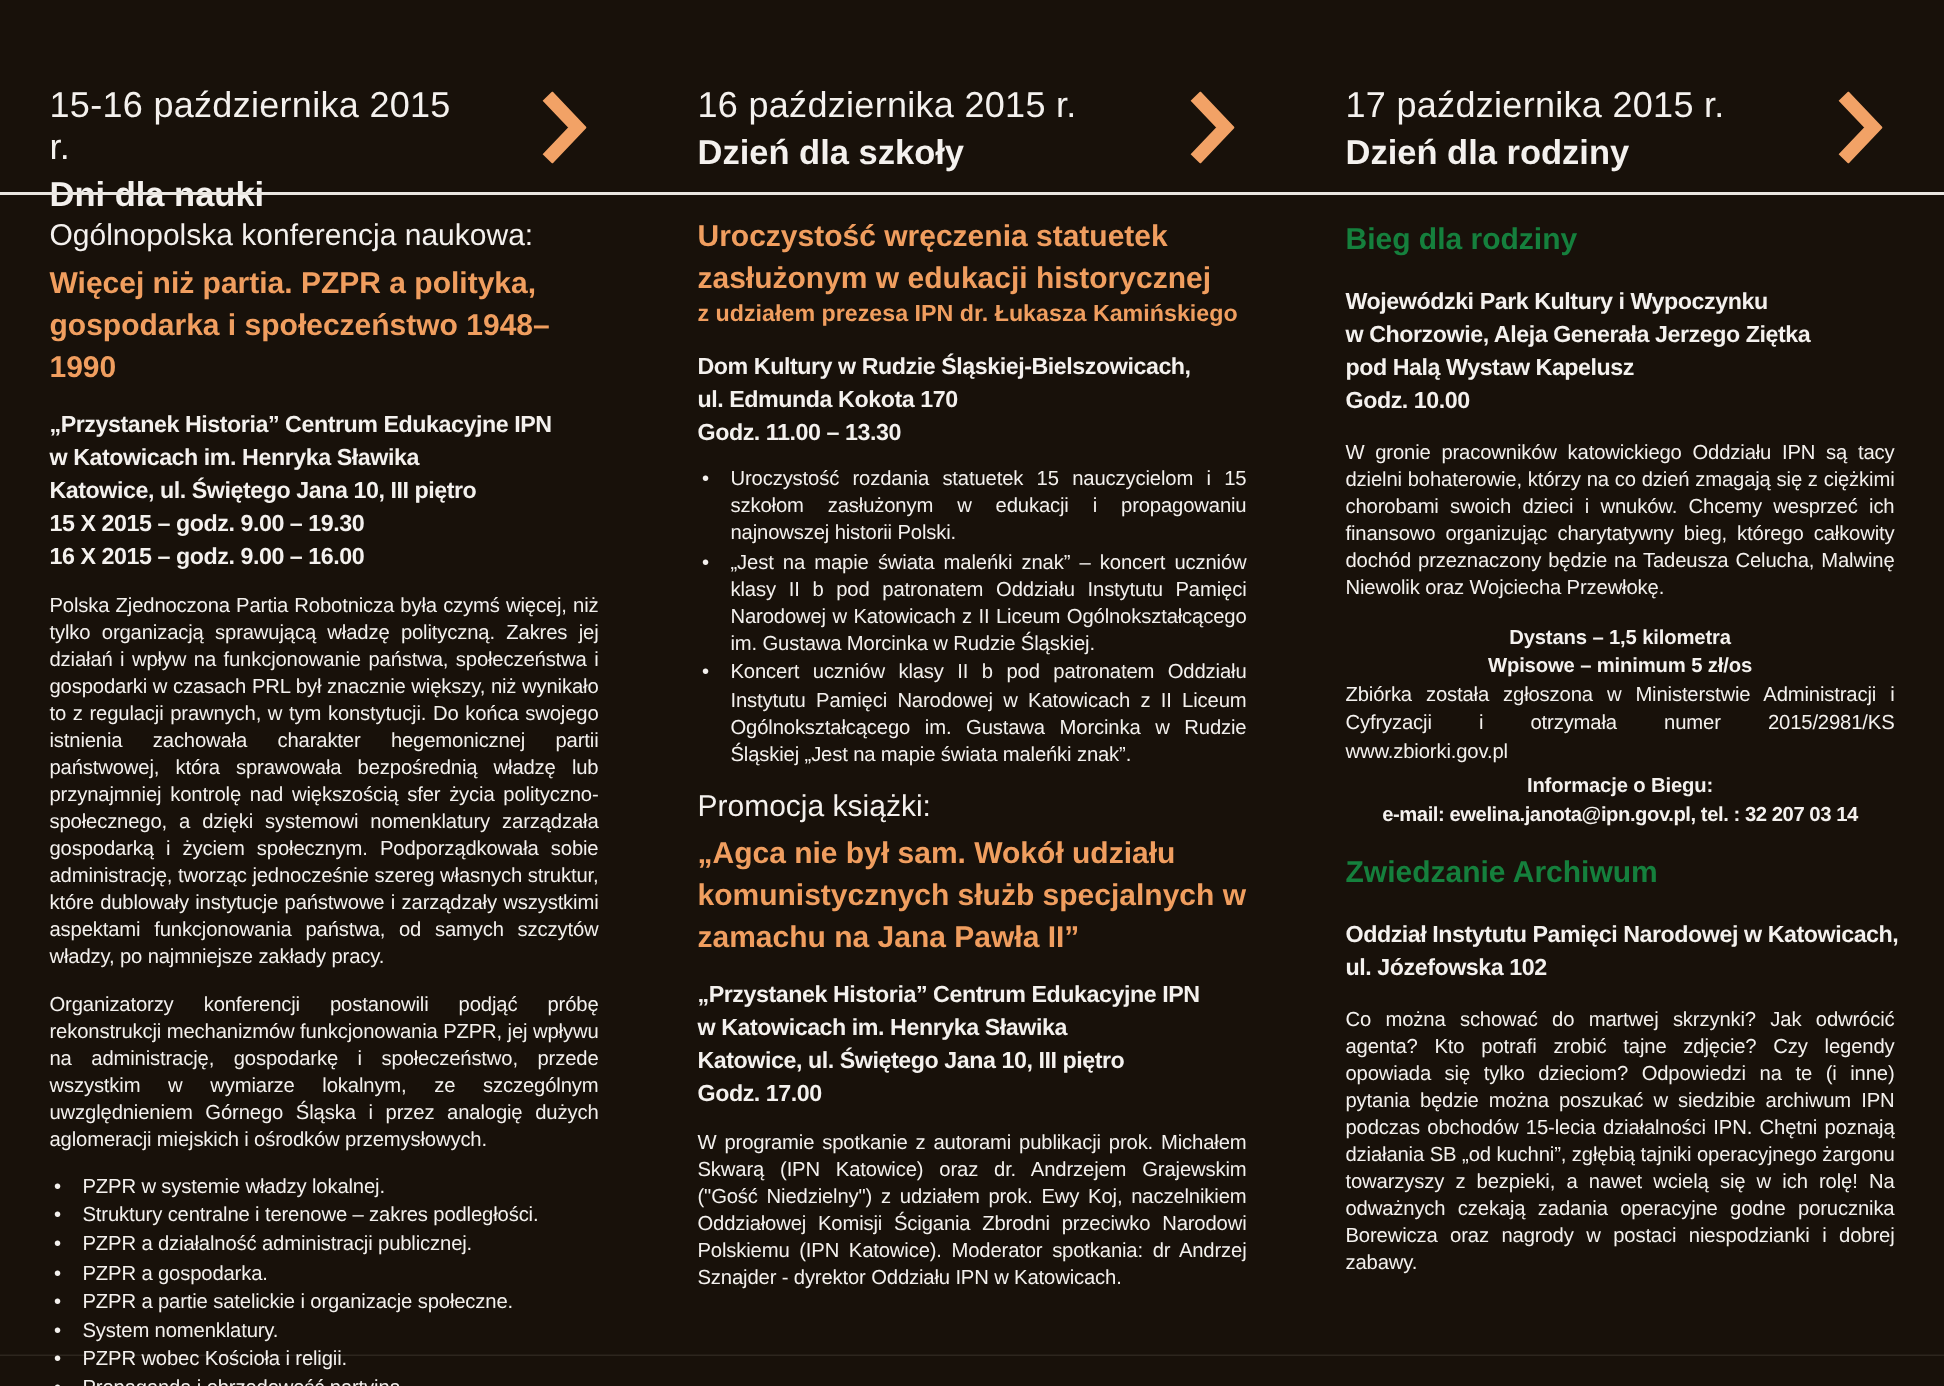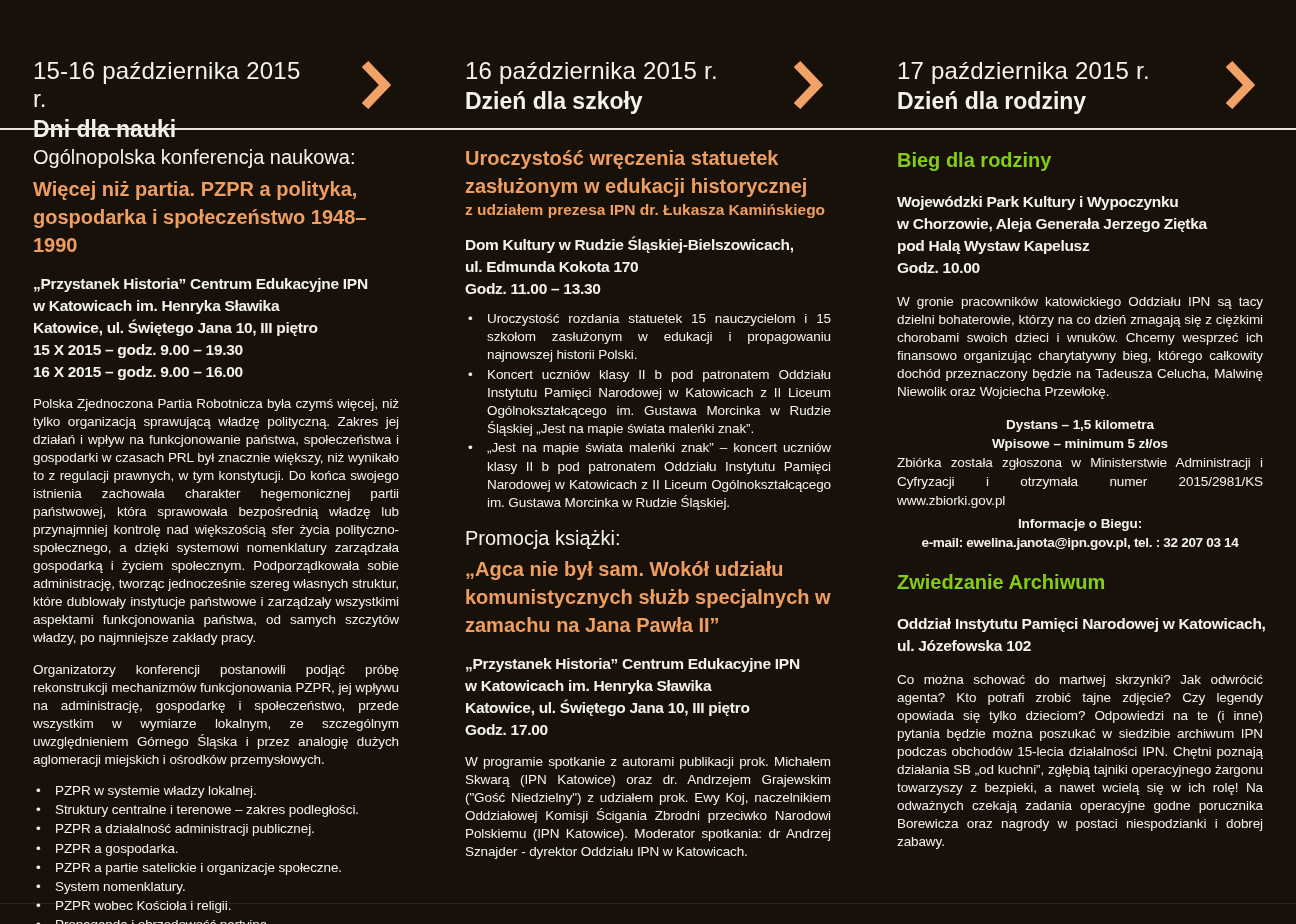--- a/index.html
+++ b/index.html
@@ -26,21 +26,21 @@
   .head-date{font-size:24px;line-height:28px;letter-spacing:.2px;font-weight:normal;}
   .head-day{font-size:23px;line-height:28px;font-weight:bold;margin-top:2px;}
   .chevron{flex:0 0 auto;margin:4px 8px 0 0;}
   .chevron svg{display:block;}
   
   .rule-top{position:absolute;left:0;top:128px;width:1296px;height:2px;background:#e9e6e1;}
   .rule-bottom{position:absolute;left:0;top:903px;width:1296px;height:1px;background:#2d261e;}
   .event-label{font-size:20px;line-height:25px;margin-top:17px;}
   .event-title{font-size:20px;line-height:28px;font-weight:bold;color:#f09e5f;margin-top:5px;}
   .event-subtitle{font-size:15.5px;line-height:20px;font-weight:bold;color:#f09e5f;margin-top:0;}
-  .section-title{font-size:20px;line-height:25px;font-weight:bold;color:#84cc16;}
+  .section-title{font-size:20px;line-height:25px;font-weight:bold;color:#15803d;}
   .venue{margin-top:14px;}
   .venue-line{font-size:15.5px;line-height:22px;font-weight:bold;letter-spacing:-.3px;white-space:nowrap;}
   .body{
     font-size:13.5px;line-height:18px;letter-spacing:-.1px;
     text-align:justify;margin-top:12px;
   }
   .body + .body{margin-top:0;}
   .blist{list-style:none;margin:10px 0 0 0;padding:0;}
   .blist li{
     position:relative;padding-left:22px;
@@ -119,22 +119,22 @@
     <div class="event-subtitle">z udziałem prezesa IPN dr. Łukasza Kamińskiego</div>
 
     <div class="venue">
       <div class="venue-line">Dom Kultury w Rudzie Śląskiej-Bielszowicach,</div>
       <div class="venue-line">ul. Edmunda Kokota 170</div>
       <div class="venue-line">Godz. 11.00 – 13.30</div>
     </div>
 
     <ul class="blist justify">
       <li>Uroczystość rozdania statuetek 15 nauczycielom i 15 szkołom zasłużonym w edukacji i propagowaniu najnowszej historii Polski.</li>
+      <li>„Jest na mapie świata maleńki znak” – koncert uczniów klasy II b pod patronatem Oddziału Instytutu Pamięci Narodowej w Katowicach z II Liceum Ogólnokształcącego im. Gustawa Morcinka w Rudzie Śląskiej.</li>
       <li>Koncert uczniów klasy II b pod patronatem Oddziału Instytutu Pamięci Narodowej w Katowicach z II Liceum Ogólnokształcącego im. Gustawa Morcinka w Rudzie Śląskiej „Jest na mapie świata maleńki znak”.</li>
-      <li>„Jest na mapie świata maleńki znak” – koncert uczniów klasy II b pod patronatem Oddziału Instytutu Pamięci Narodowej w Katowicach z II Liceum Ogólnokształcącego im. Gustawa Morcinka w Rudzie Śląskiej.</li>
     </ul>
 
     <div class="event-label mt14">Promocja książki:</div>
     <div class="event-title" style="margin-top:4px;">„Agca nie był sam. Wokół udziału komunistycznych służb specjalnych w zamachu na Jana Pawła II”</div>
 
     <div class="venue">
       <div class="venue-line">„Przystanek Historia” Centrum Edukacyjne IPN</div>
       <div class="venue-line">w Katowicach im. Henryka Sławika</div>
       <div class="venue-line">Katowice, ul. Świętego Jana 10, III piętro</div>
       <div class="venue-line">Godz. 17.00</div>

